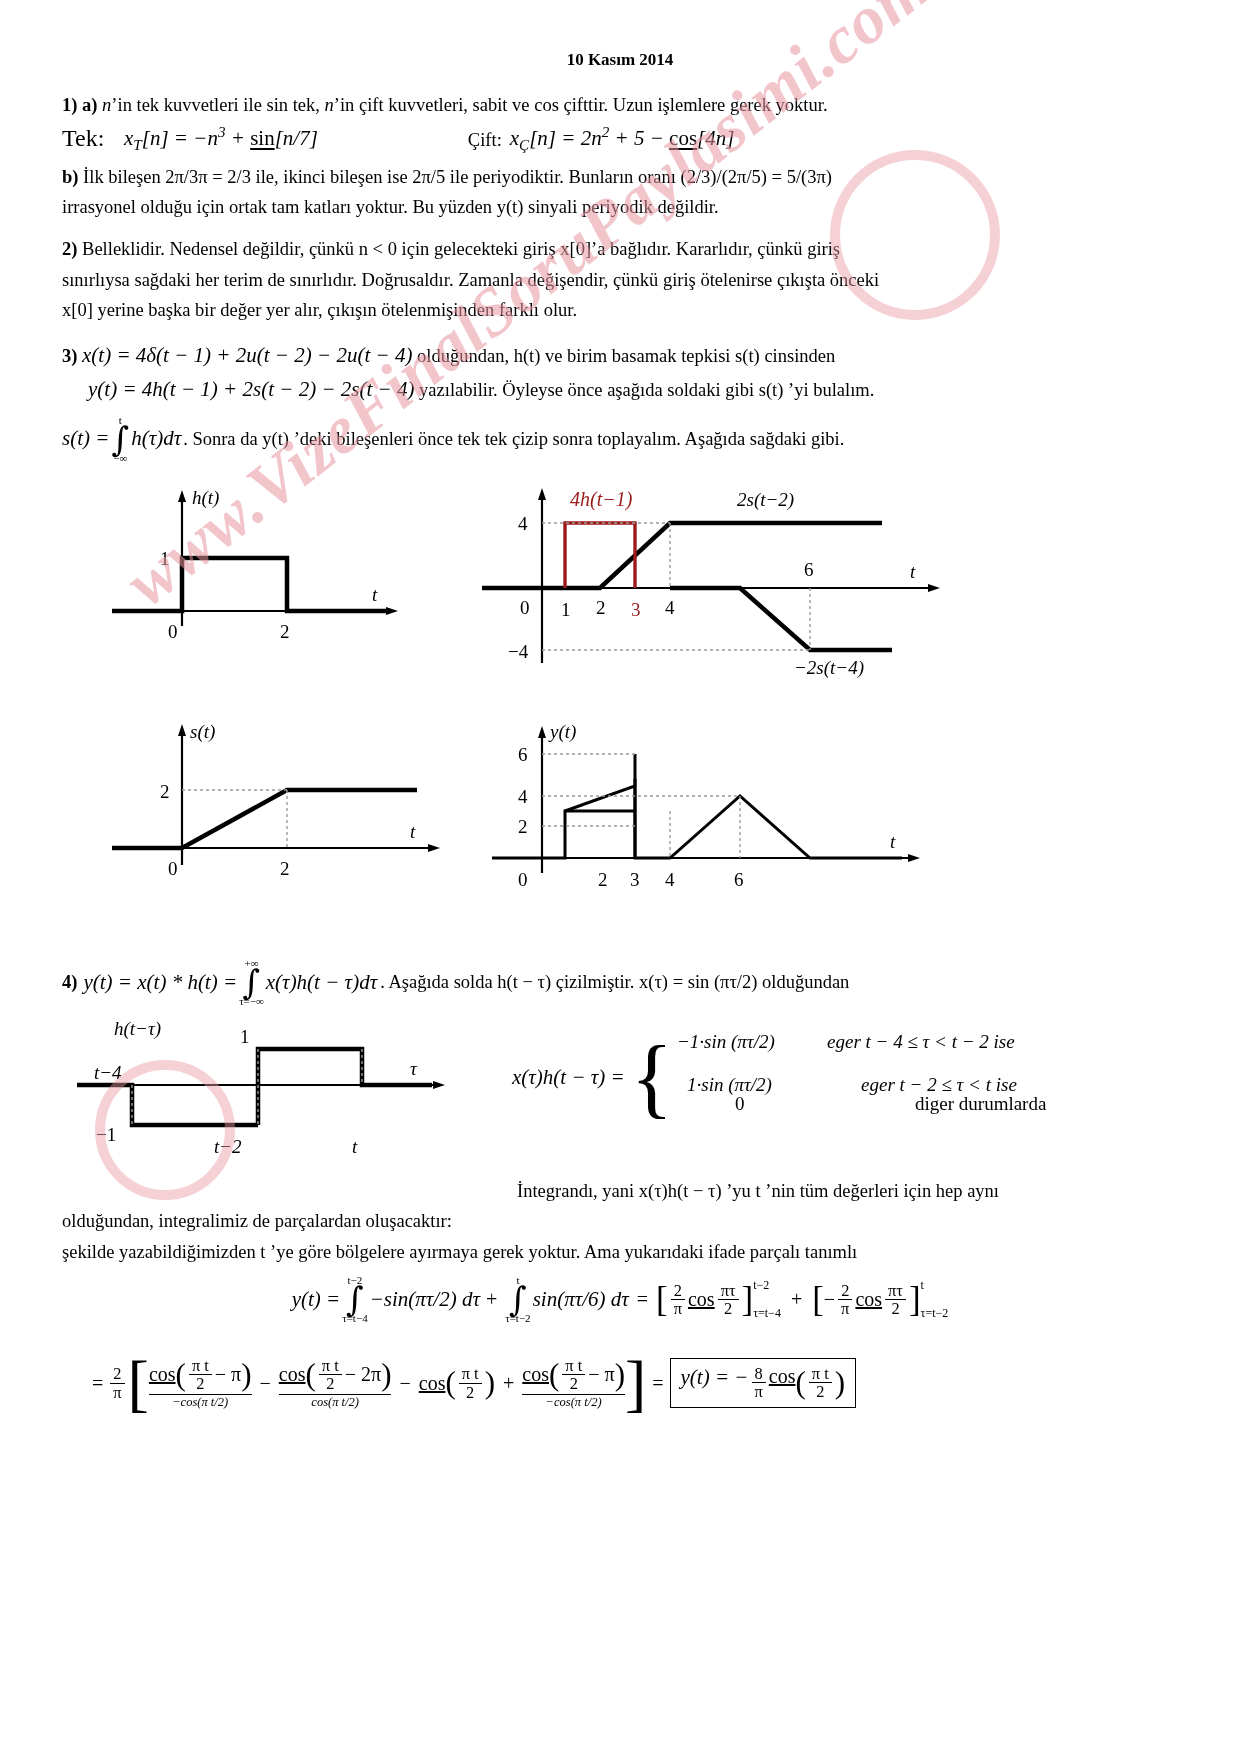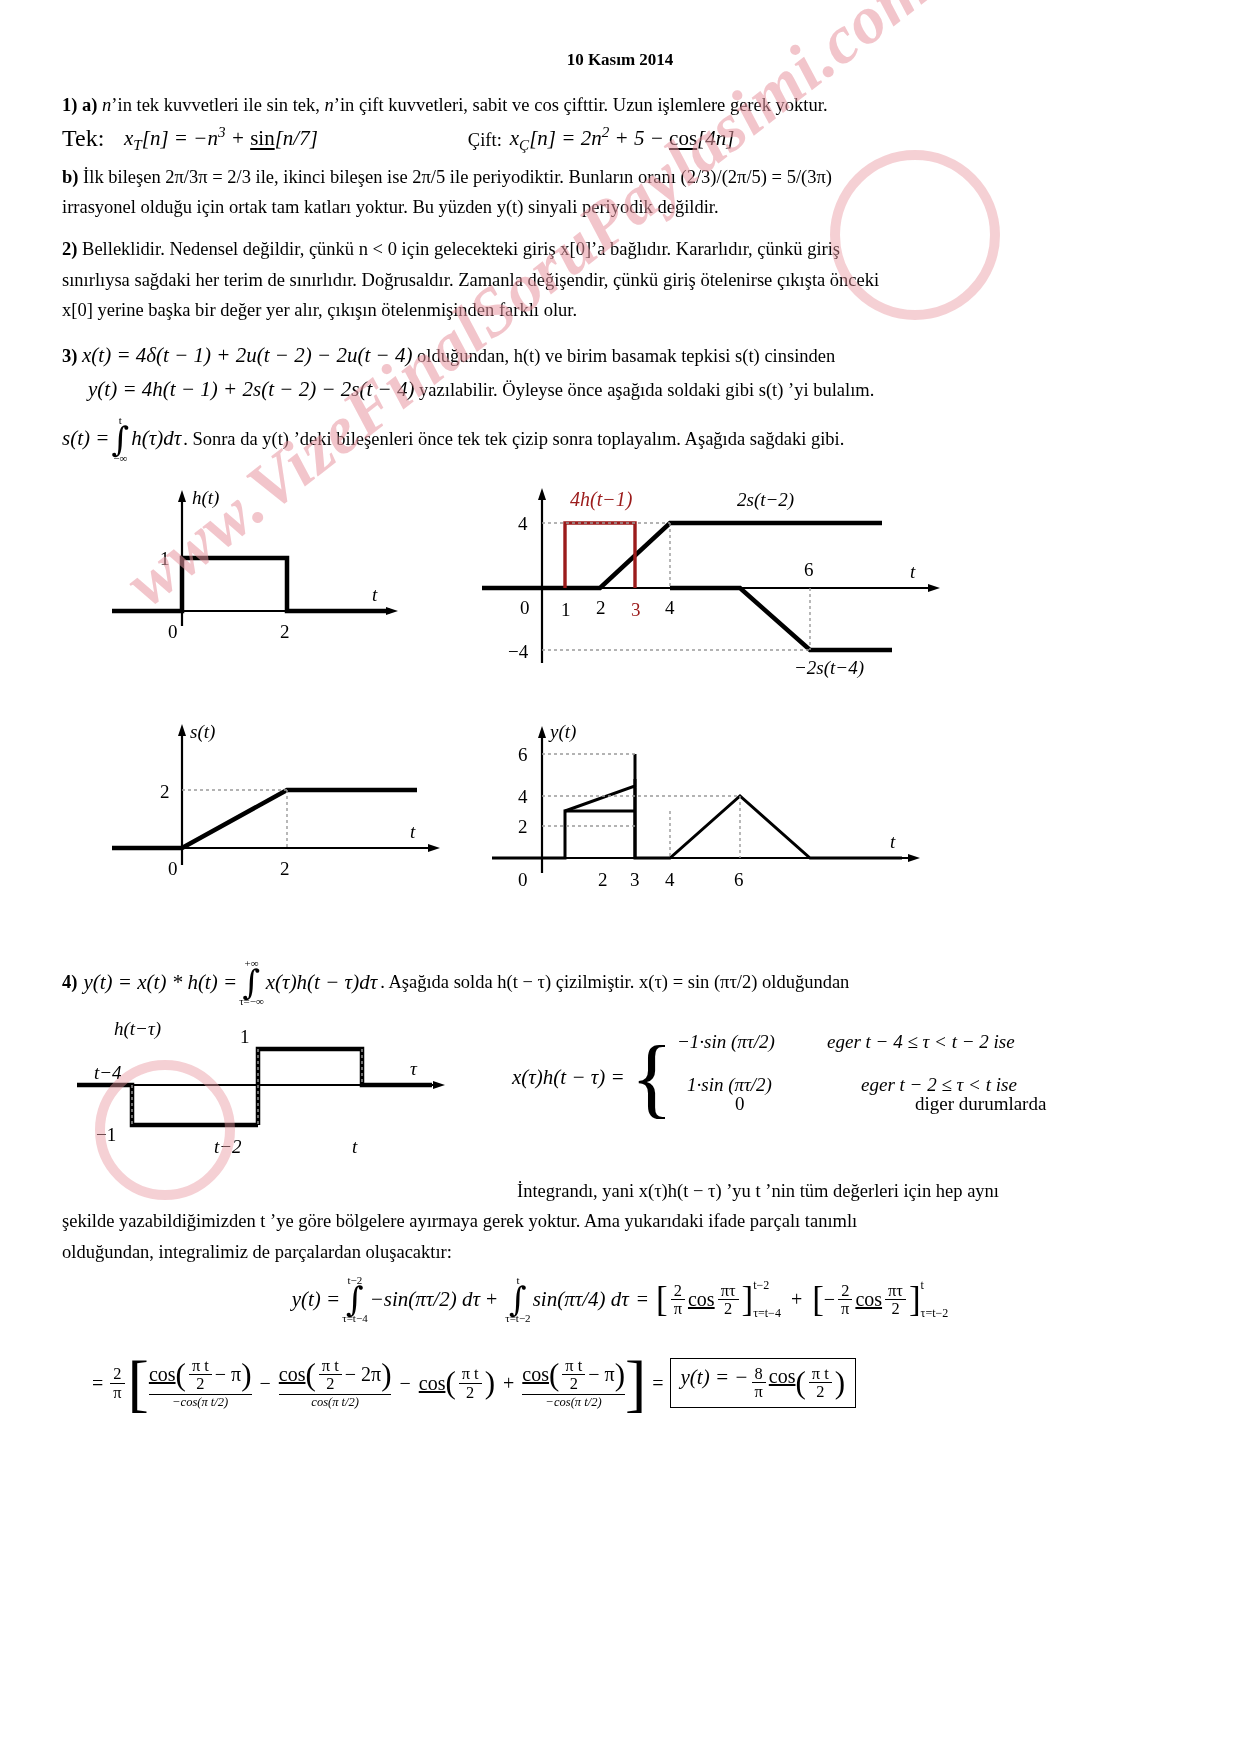--- a/index.html
+++ b/index.html
@@ -379,38 +379,38 @@
         </div>
         <div>
           <span class="pc-l" style="padding-left:58px;font-style:normal;">0</span>
           <span class="pc-r" style="padding-left:30px;font-style:normal;">diger  durumlarda</span>
         </div>
       </div>
     </div>
   </div>
 
   <div class="para" style="margin-left:455px;">İntegrandı, yani x(τ)h(t − τ) ’yu t ’nin tüm değerleri için hep aynı</div>
+  <div class="para">olduğundan, integralimiz de parçalardan oluşacaktır:</div>
   <div class="para">şekilde yazabildiğimizden t ’ye göre bölgelere ayırmaya gerek yoktur. Ama yukarıdaki ifade parçalı tanımlı</div>
-  <div class="para">olduğundan, integralimiz de parçalardan oluşacaktır:</div>
 
   <div style="display:flex;align-items:center;justify-content:center;margin-top:10px;font-size:20px;">
     <span class="eq">y(t) =</span>
     <span class="intgl">
       <span class="lim">t−2</span>
       <span class="big">∫</span>
       <span class="lim">τ=t−4</span>
     </span>
     <span class="eq">−sin(πτ/2) dτ</span>
     <span style="margin:0 6px;">+</span>
     <span class="intgl">
       <span class="lim">t</span>
       <span class="big">∫</span>
       <span class="lim">τ=t−2</span>
     </span>
-    <span class="eq">sin(πτ/4) dτ</span>
+    <span class="eq">sin(πτ/6) dτ</span>
     <span style="margin:0 8px;">=</span>
 
     <span class="bigbr">[</span>
     <span class="frac">
       <span class="num">2</span>
       <span class="den">π</span>
     </span>
     <span class="upr">cos</span>
     <span class="frac">
       <span class="num">πτ</span>

